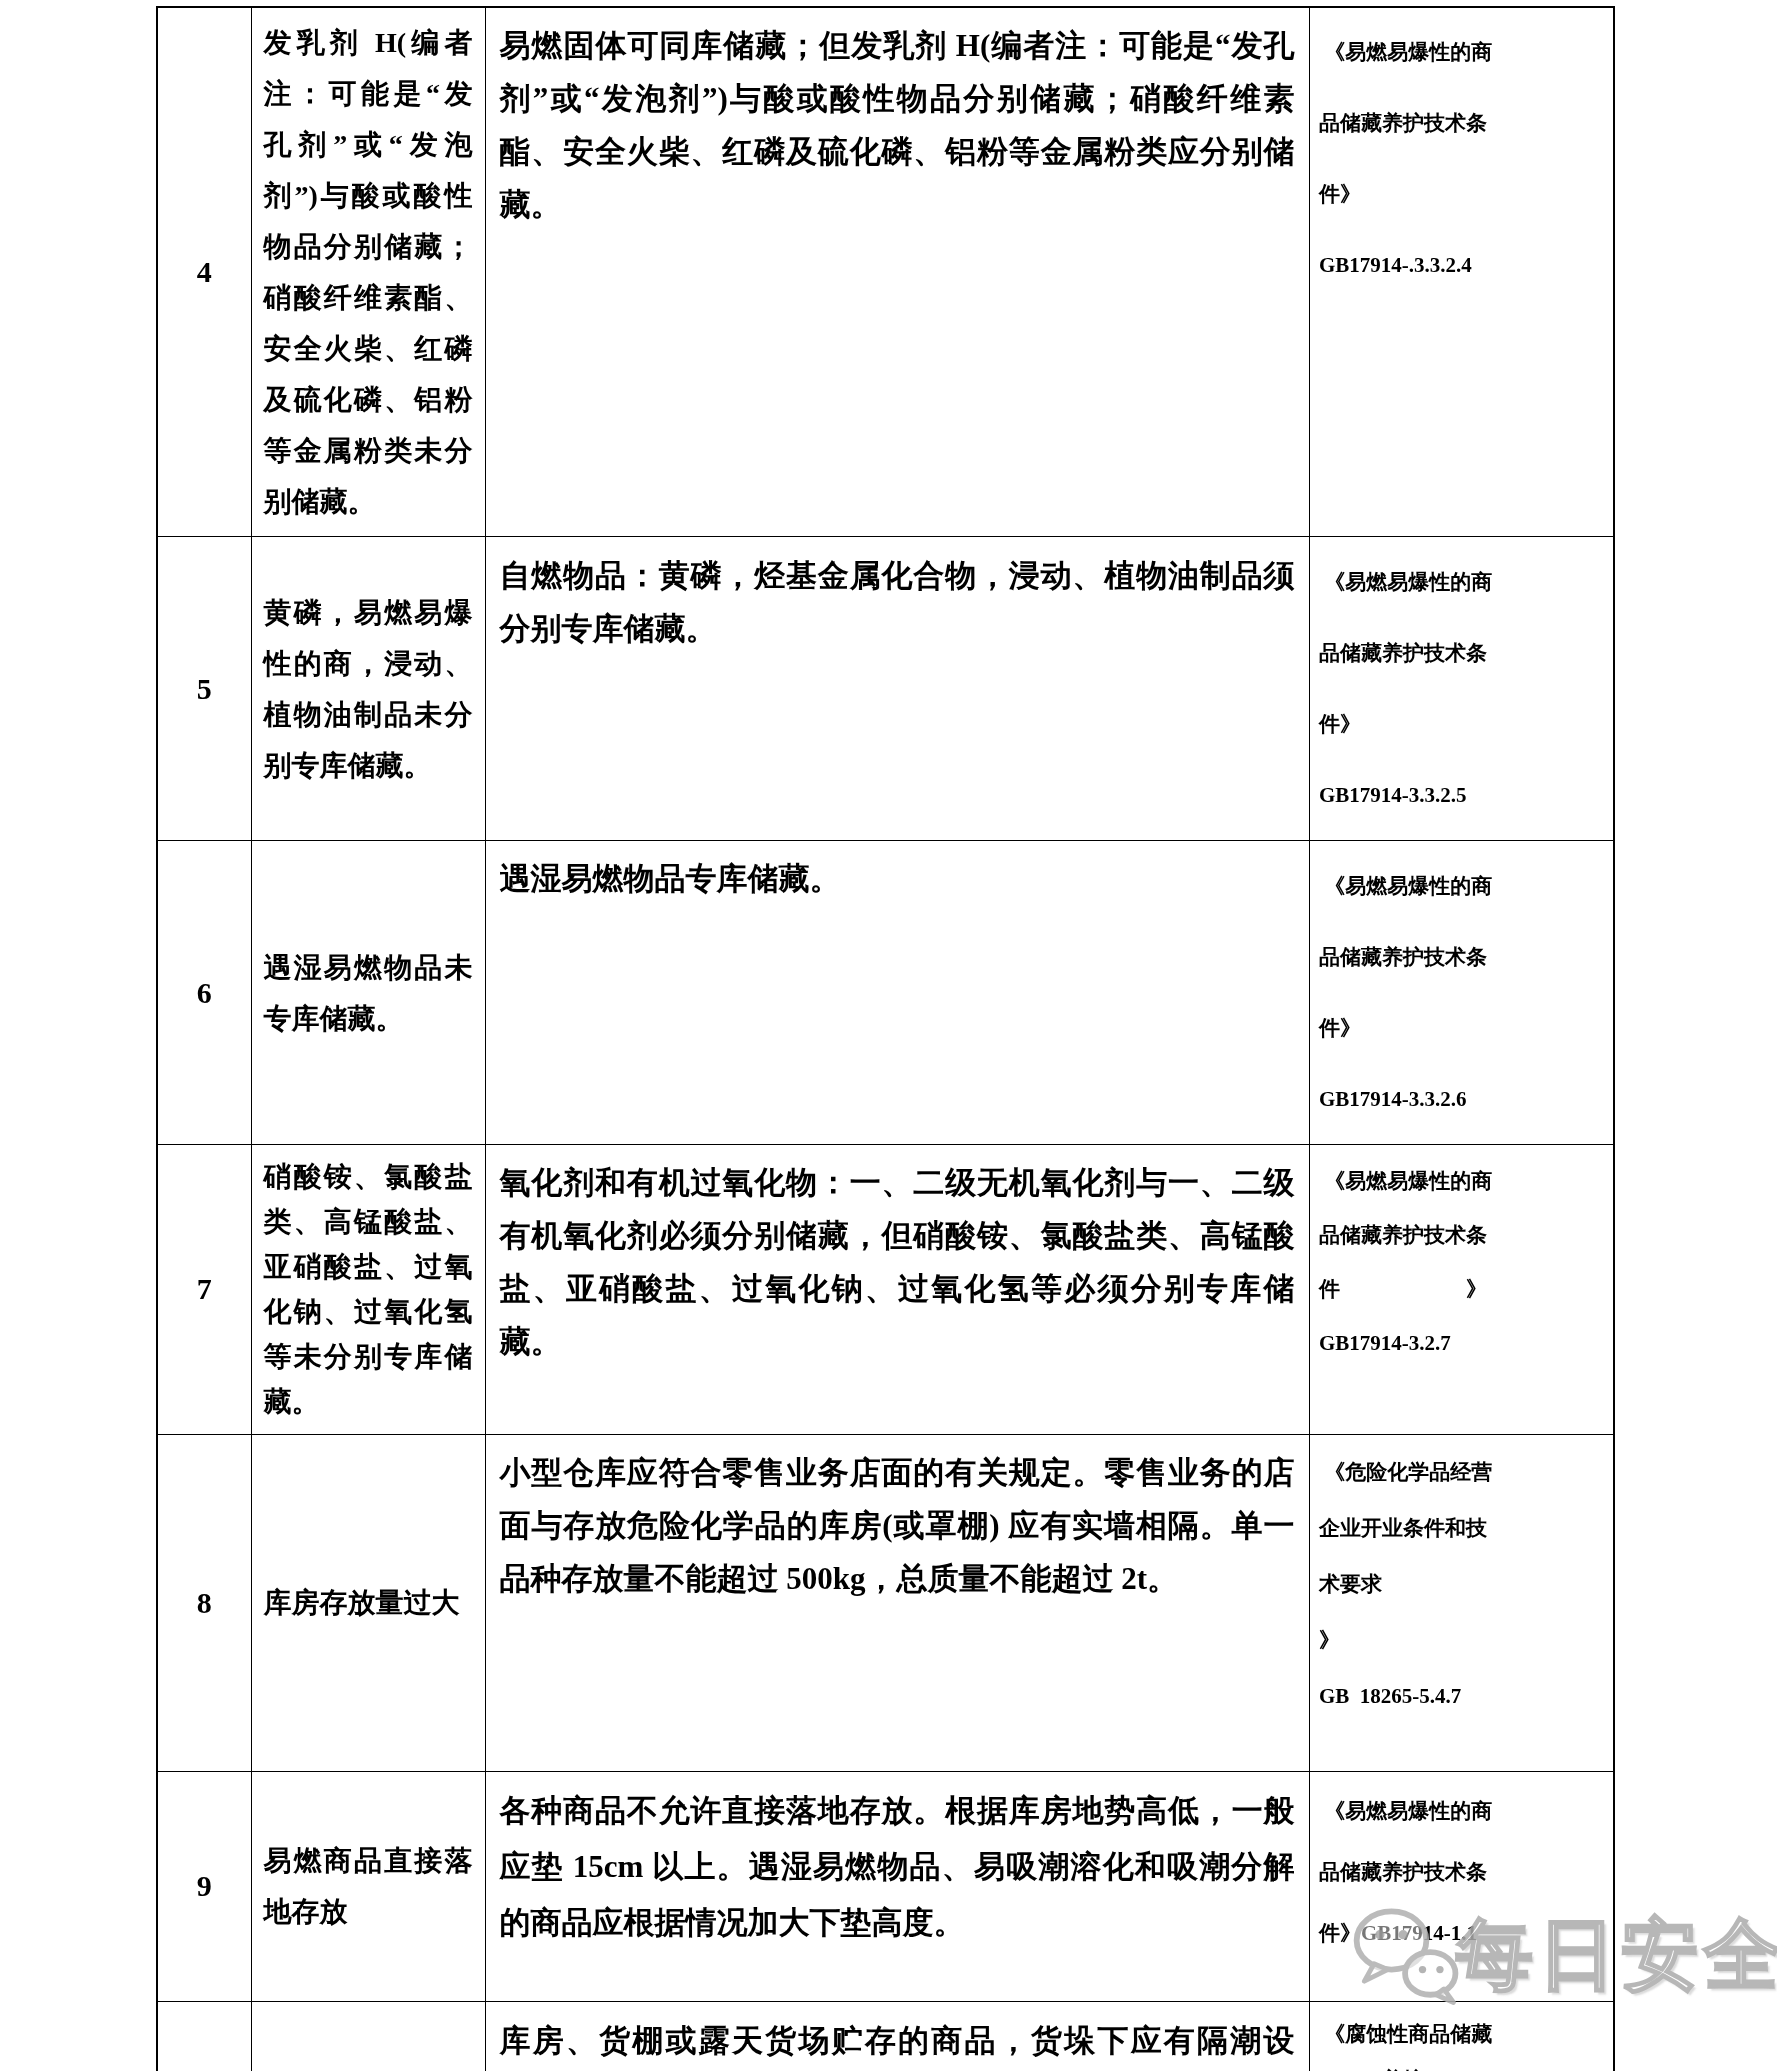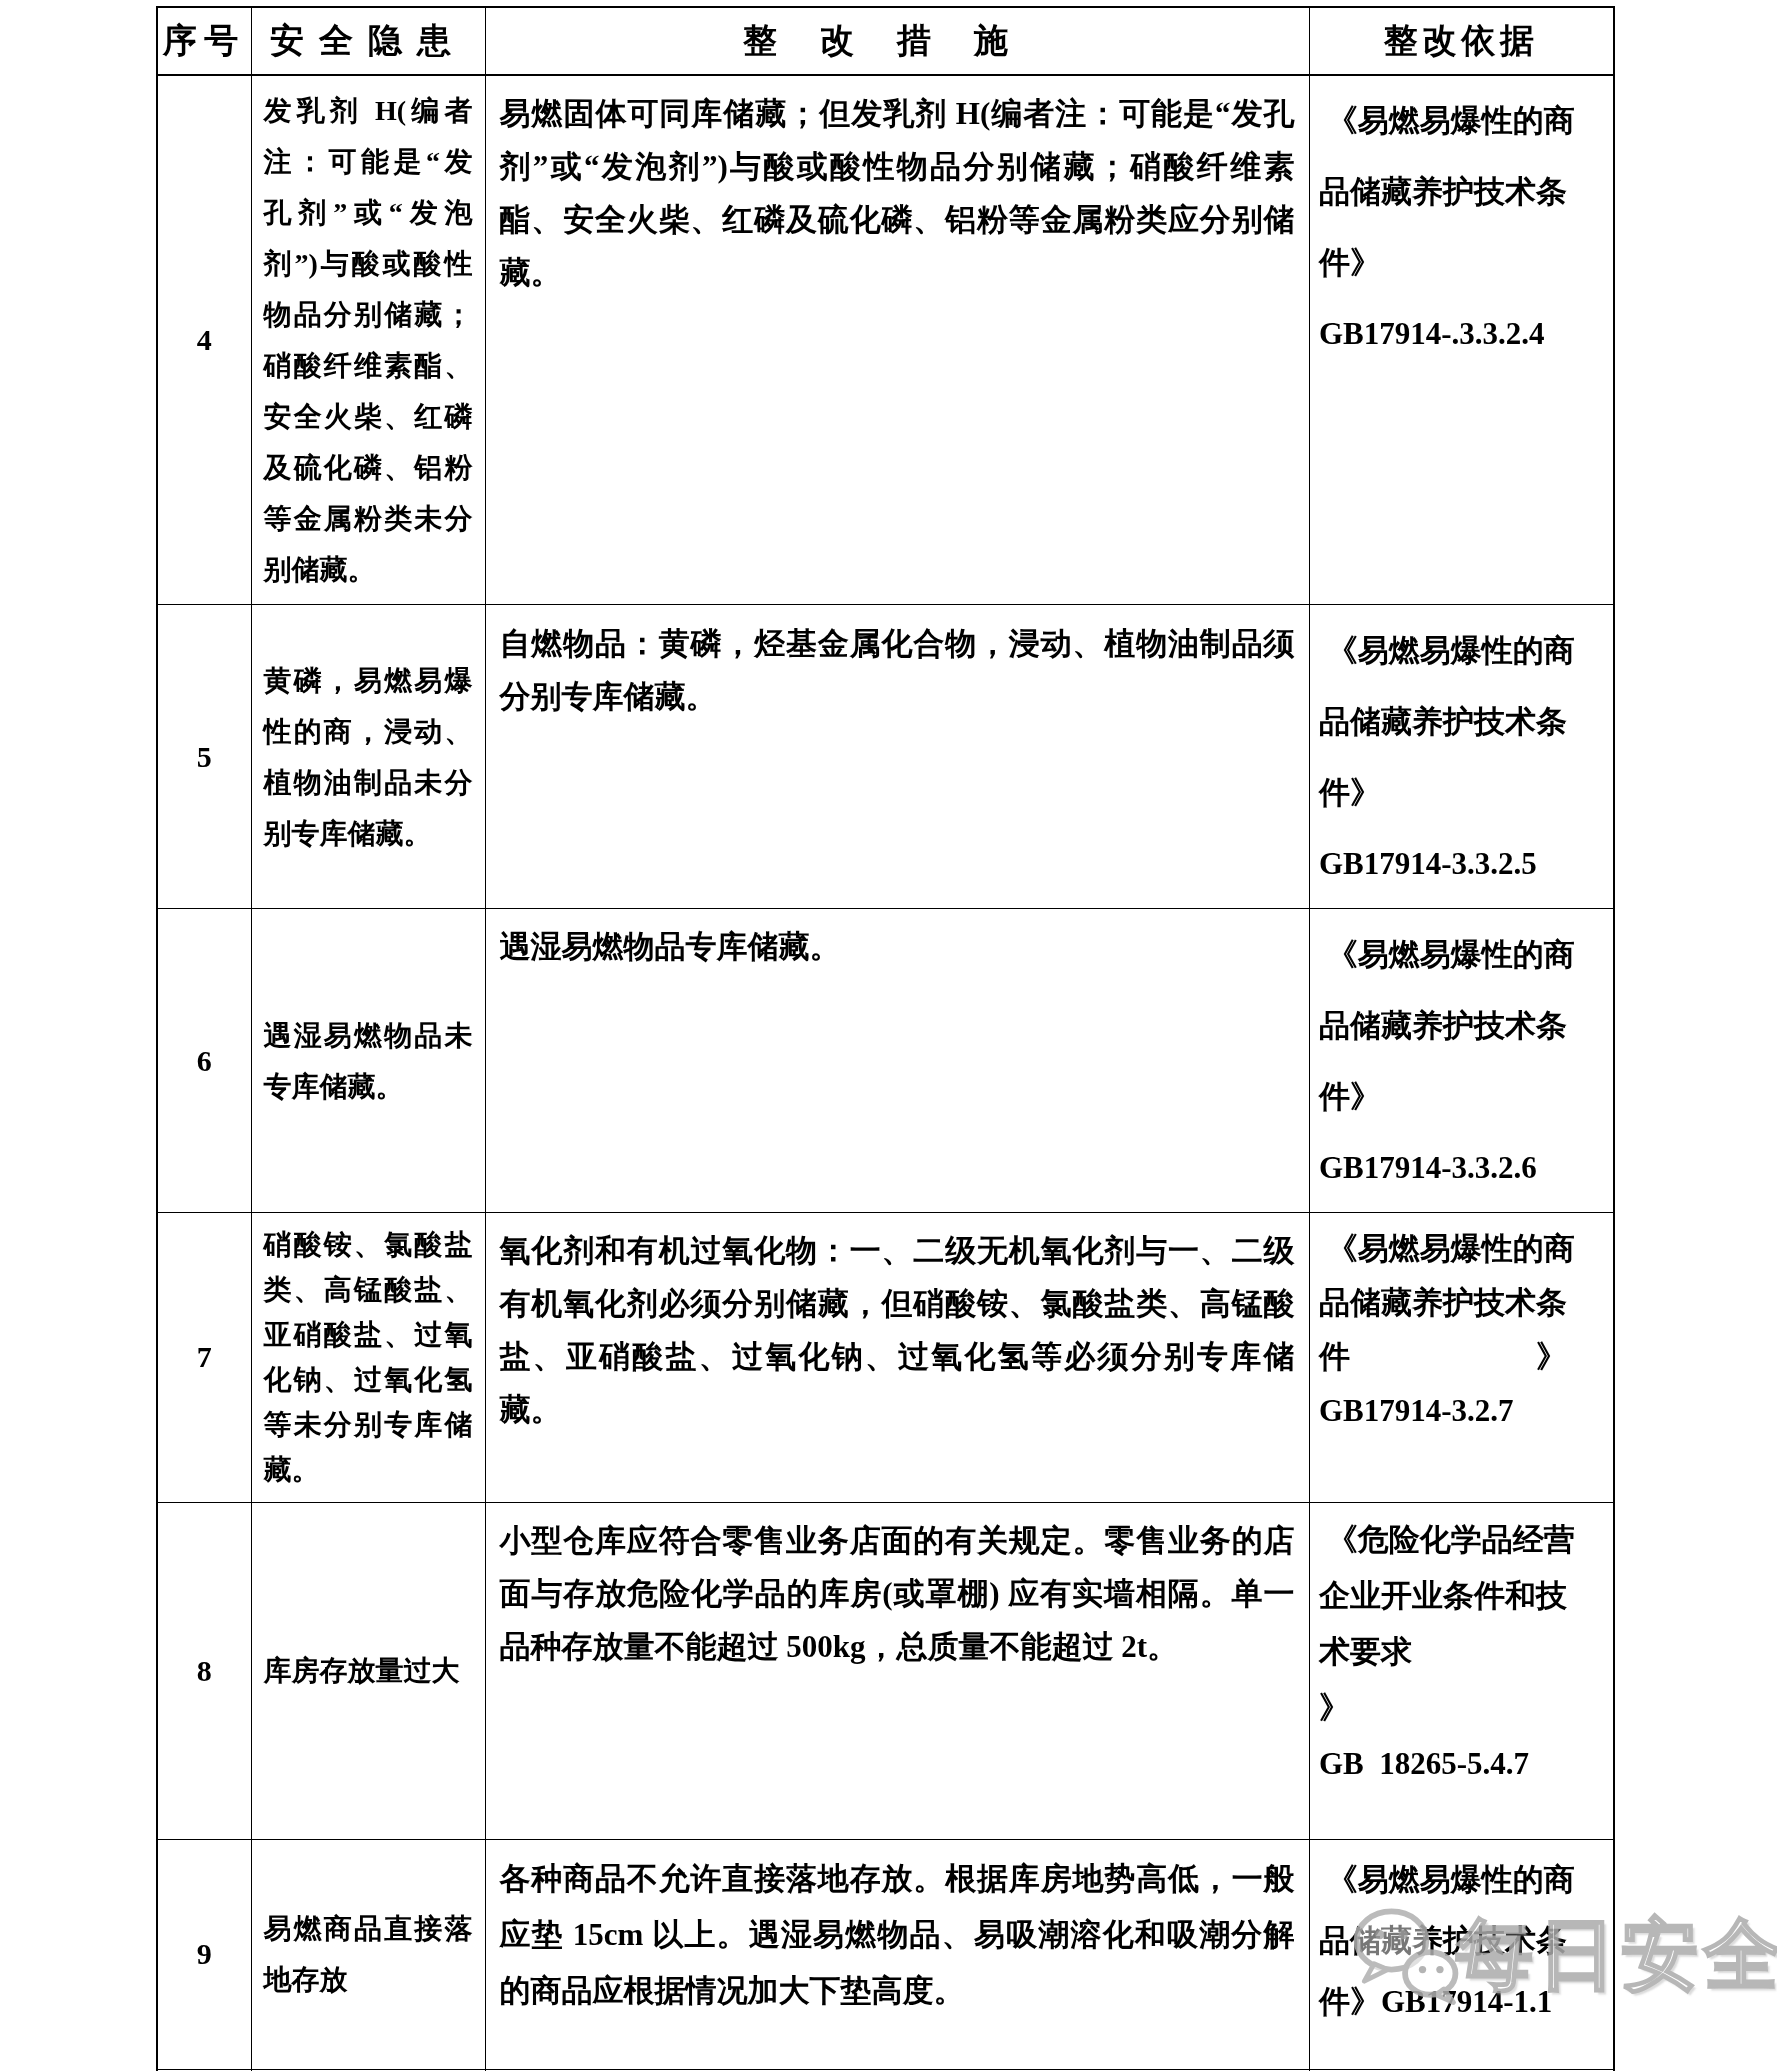--- a/index.html
+++ b/index.html
@@ -25,21 +25,21 @@
   .c-no  { text-align:center; vertical-align:middle; font-size:30px; }
   .c-haz {
     font-size:28px; line-height:51px; text-align:justify;
     vertical-align:middle; padding:9.4px 12px;
   }
   .c-mea {
     font-size:31px; line-height:53px; text-align:justify;
     vertical-align:top; padding:11.2px 14px;margin-top:24px;
   }
   .c-bas {
-    font-size:31px; vertical-align:top; padding:9.4px 9.4px;
+    font-size:21px; vertical-align:top; padding:9.4px 9.4px;
     white-space:pre-wrap; word-break:break-all;
   }
   .lh76 { line-height:71px; }
   .lh58 { line-height:54px; }
   .lh60 { line-height:56px;margin-top:20px; }
   .lh65 { line-height:61px; }
   .lh49 { line-height:46px; }
   .watermark {
     position:absolute; left:1345px; top:1894px; z-index:5;
     display:flex; align-items:center; pointer-events:none;
@@ -58,26 +58,20 @@
 <body>
 
 <table class="doc">
   <colgroup>
     <col style="width:94px">
     <col style="width:234px">
     <col style="width:824px">
     <col style="width:305px">
   </colgroup>
   <tbody>
-      <tr>
-    <th class="ls1">序号</th>
-    <th class="ls2">安全隐患</th>
-    <th class="ls3">整改措施</th>
-    <th class="ls4">整改依据</th>
-  </tr>
 
   <tr style="height:468px">
     <td class="c-no">4</td>
     <td class="c-haz">发乳剂 H(编者注：可能是“发孔剂”或“发泡剂”)与酸或酸性物品分别储藏；硝酸纤维素酯、安全火柴、红磷及硫化磷、铝粉等金属粉类未分别储藏。</td>
     <td class="c-mea">易燃固体可同库储藏；但发乳剂 H(编者注：可能是“发孔剂”或“发泡剂”)与酸或酸性物品分别储藏；硝酸纤维素酯、安全火柴、红磷及硫化磷、铝粉等金属粉类应分别储藏。</td>
     <td class="c-bas lh76"> 《易燃易爆性的商
 品储藏养护技术条
 件》
 GB17914-.3.3.2.4</td>
   </tr>

